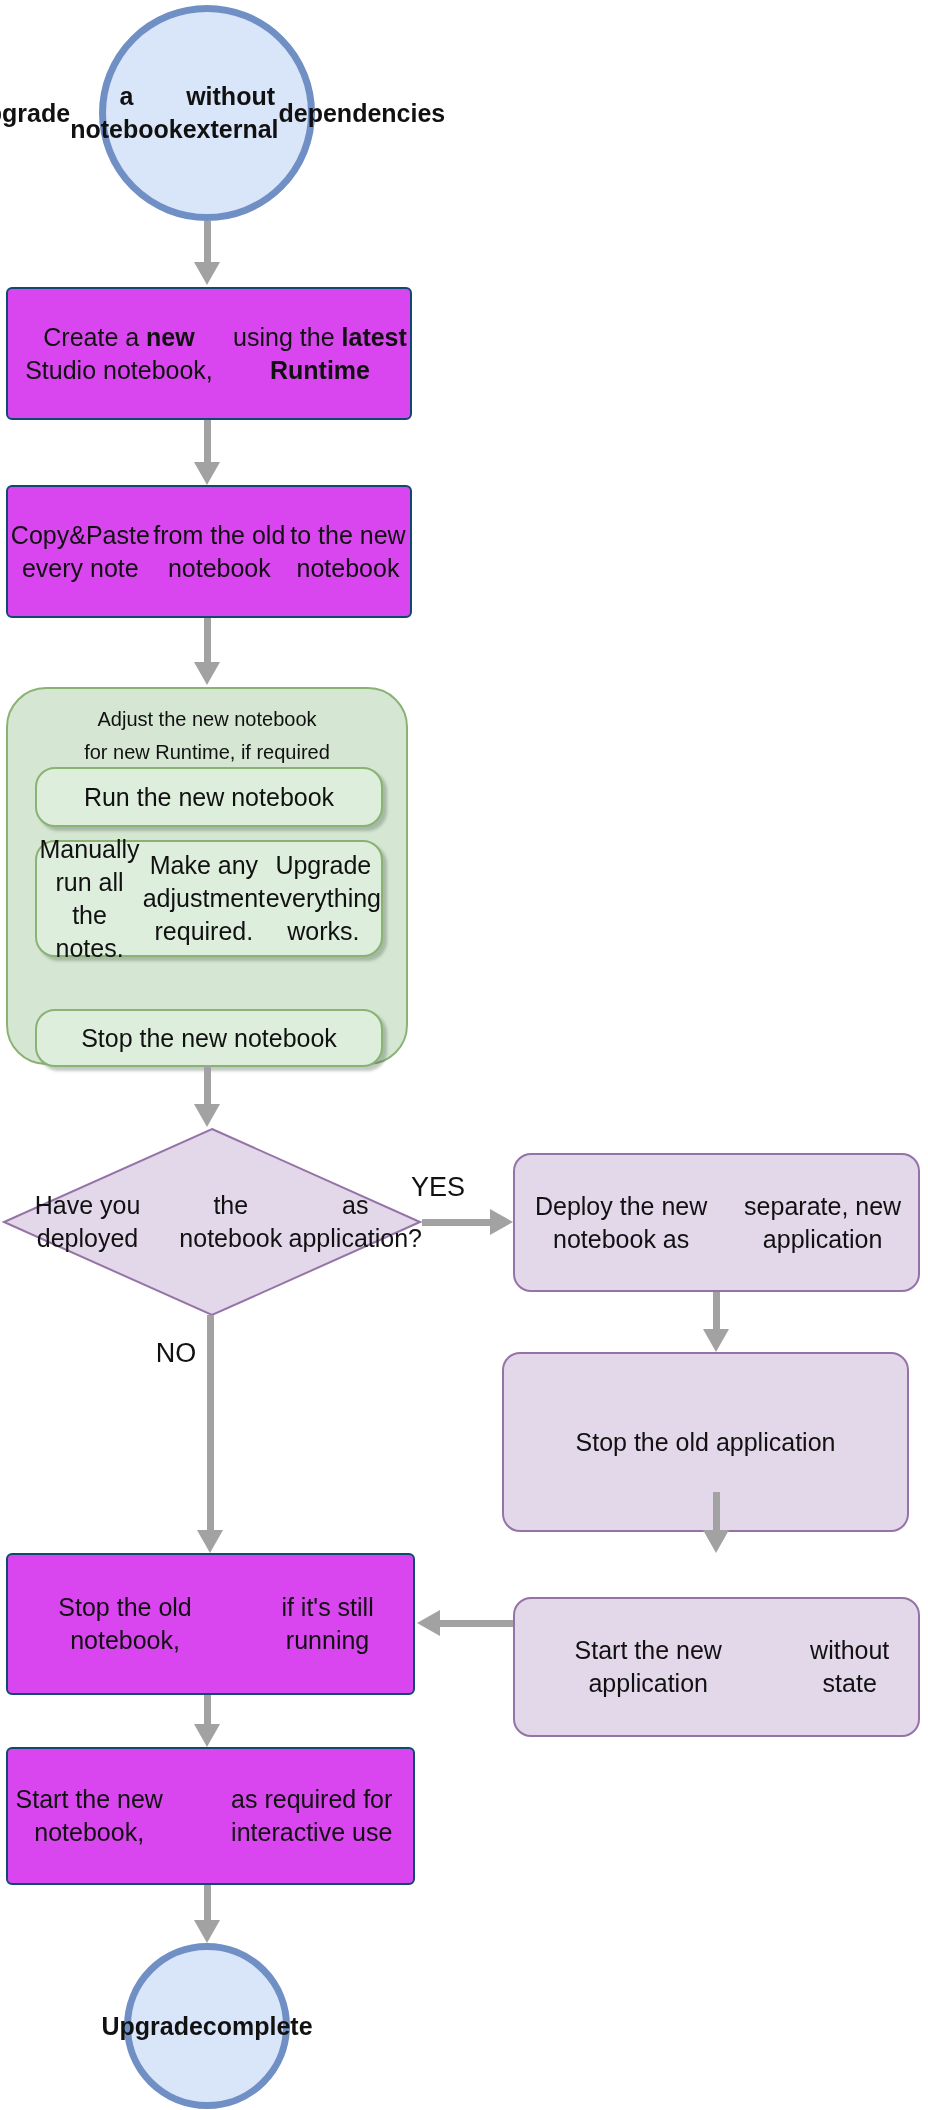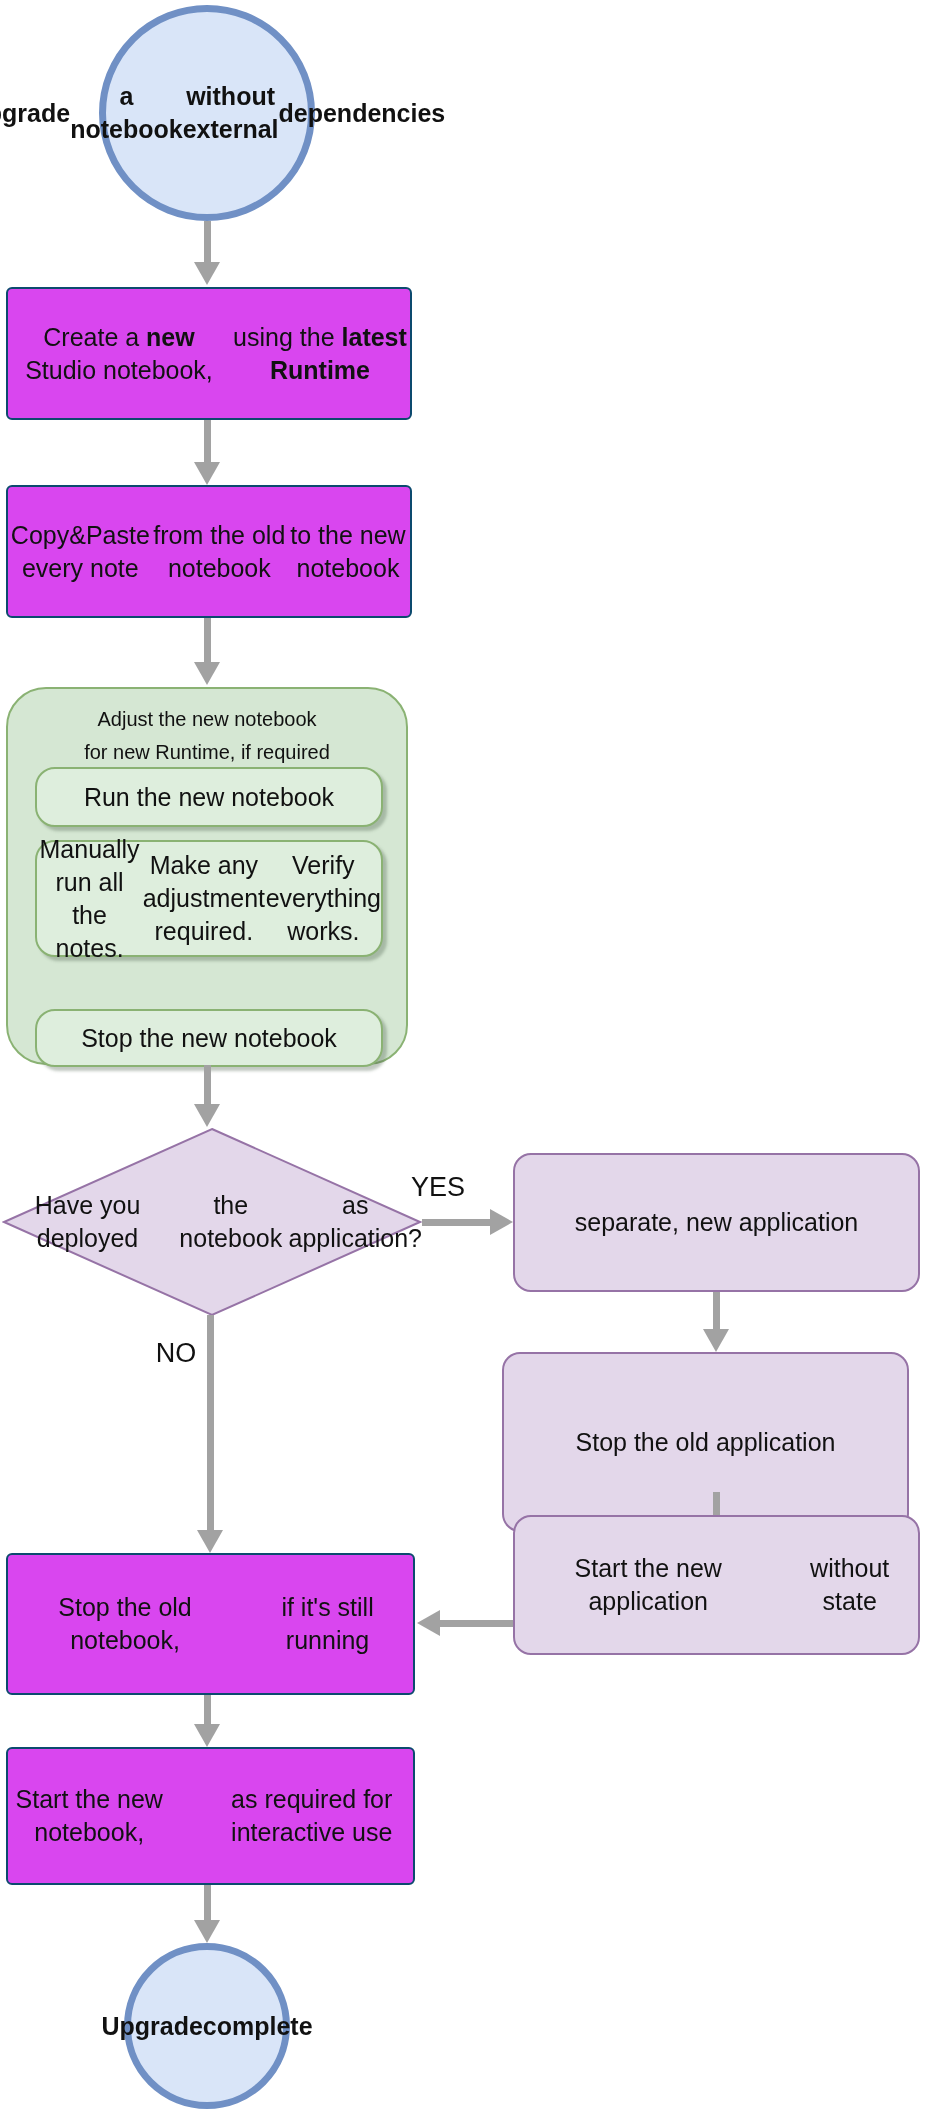--- a/index.html
+++ b/index.html
@@ -153,21 +153,21 @@
     </div>
   </div>
 
   <div class="node step-green" style="left:35px; top:767px; width:348px; height:60px;">
     <div>Run the new notebook</div>
   </div>
 
   <div class="node step-green" style="left:35px; top:840px; width:348px; height:117px;">
     <div>Manually run all the notes.</div>
     <div>Make any adjustment required.</div>
-    <div>Verify everything works.</div>
+    <div>Upgrade everything works.</div>
   </div>
 
   <div class="node step-green" style="left:35px; top:1009px; width:348px; height:58px;">
     <div>Stop the new notebook</div>
   </div>
 
   <div class="arrow arrow-v" style="left:193px; top:1065px; width:28px; height:62px;">
     <div class="shaft"></div>
     <div class="head"></div>
   </div>
@@ -187,38 +187,39 @@
     <div class="head-right"></div>
   </div>
 
   <div class="edge-label" style="left:146px; top:1338px; width:60px;">NO</div>
   <div class="arrow arrow-v" style="left:196px; top:1315px; width:28px; height:238px;">
     <div class="shaft"></div>
     <div class="head"></div>
   </div>
 
   <div class="node box-purple" style="left:513px; top:1153px; width:407px; height:139px;">
+    <div>Deploy the new notebook as</div>
     <div>separate, new application</div>
   </div>
 
   <div class="arrow arrow-v" style="left:702px; top:1292px; width:28px; height:60px;">
     <div class="shaft"></div>
     <div class="head"></div>
   </div>
 
   <div class="node box-purple" style="left:502px; top:1352px; width:407px; height:180px;">
     <div>Stop the old application</div>
   </div>
 
   <div class="arrow arrow-v" style="left:702px; top:1492px; width:28px; height:61px;">
     <div class="shaft"></div>
     <div class="head"></div>
   </div>
 
-  <div class="node box-purple" style="left:513px; top:1515px; width:407px; height:140px;">
+  <div class="node box-purple" style="left:513px; top:1597px; width:407px; height:140px;">
     <div>Start the new application</div>
     <div>without state</div>
   </div>
 
   <div class="arrow arrow-h" style="left:417px; top:1609px; width:96px; height:28px;">
     <div class="head-left"></div>
     <div class="shaft"></div>
   </div>
 
   <div class="node box-blue" style="left:6px; top:1553px; width:409px; height:142px;">

